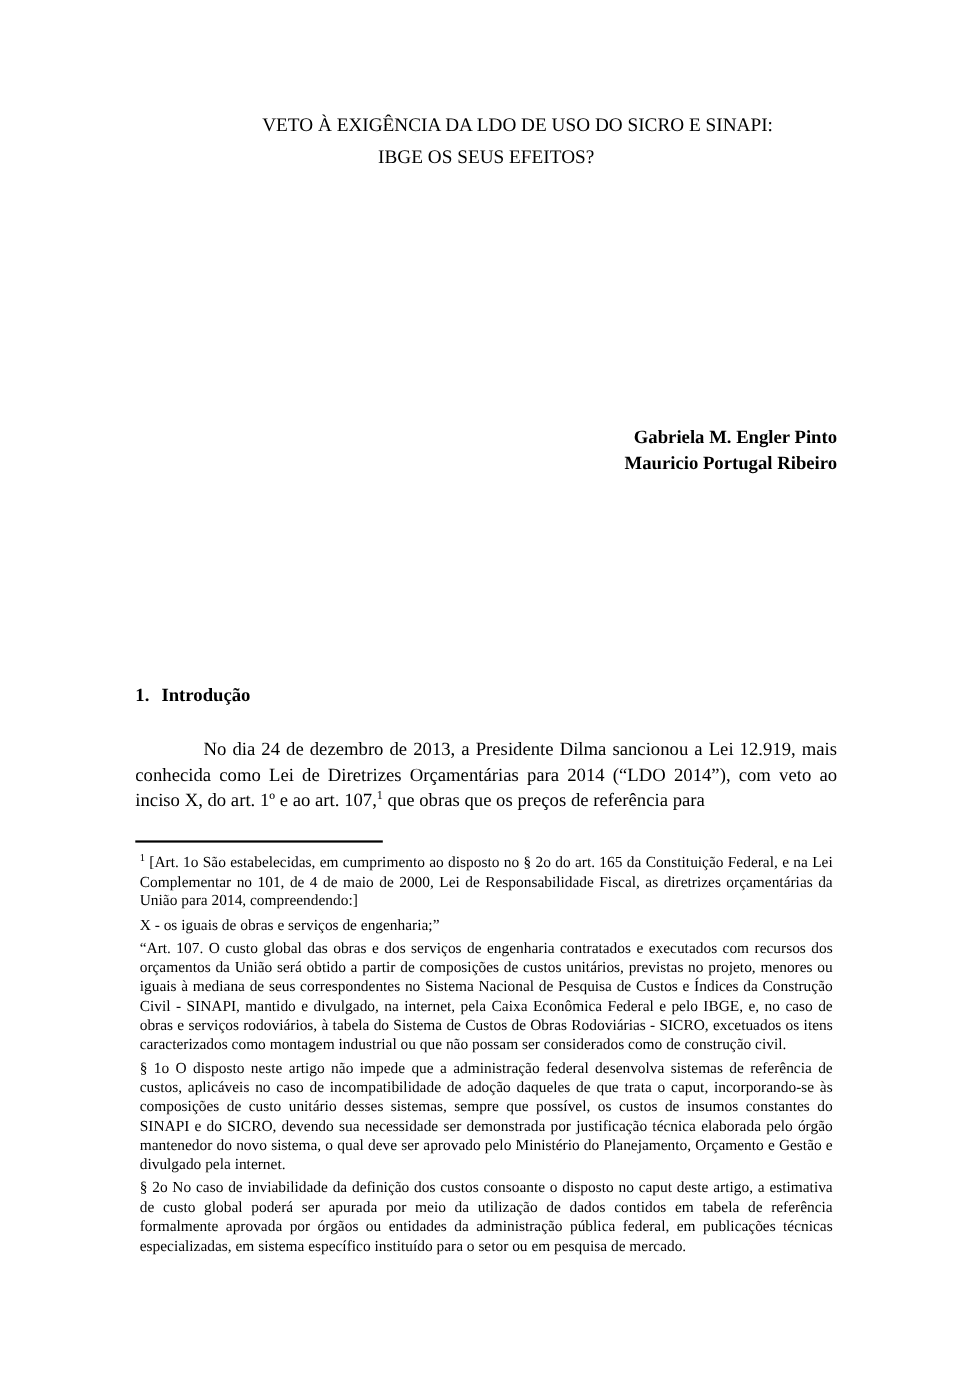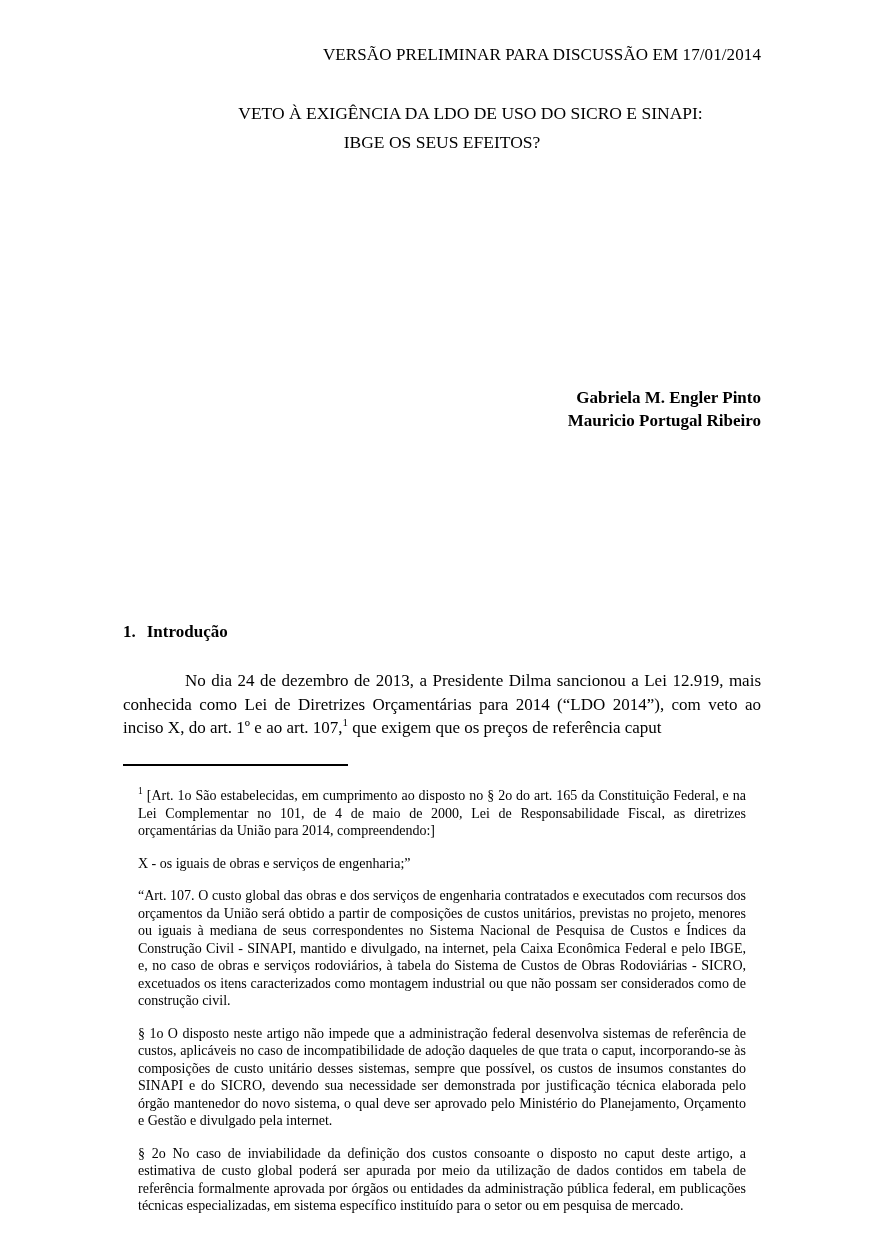--- a/index.html
+++ b/index.html
@@ -58,49 +58,48 @@
     top: 764px; left: 123px;
     width: 225px; height: 0;
     border-top: 2px solid #000000;
   }
   .footnote {
     position: absolute;
     top: 772px; left: 123px; width: 638px;
     font-size: 14px; line-height: 17.5px;
     text-align: justify;
   }
-  .footnote p { margin: 15px; }
+  .footnote p { margin: 4px; }
   .fn-marker {
     font-size: 9.5px;
     vertical-align: super;
     line-height: 0;
   }
 </style>
 </head>
 <body>
 
 <div class="page">
 
-  <div class="hdr">VERSÃO PRELIMINAR PARA DISCUSSÃO EM 17/01/2014</div>
 
   <div class="title">
     <div class="line1">VETO À EXIGÊNCIA DA LDO DE USO DO SICRO E SINAPI:</div>
     <div class="line2">IBGE OS SEUS EFEITOS?</div>
   </div>
 
   <div class="authors">
     <div>Gabriela M. Engler Pinto</div>
     <div>Mauricio Portugal Ribeiro</div>
   </div>
 
   <div class="section-heading">
     <span class="sec-num">1.</span><span class="sec-title">Introdução</span>
   </div>
 
-  <p class="body-par"><span>No dia 24 de dezembro de 2013, a Presidente Dilma sancionou a Lei 12.919, mais conhecida como Lei de Diretrizes Orçamentárias para 2014 (“LDO 2014”), com veto ao inciso X, do art. 1º e ao art. 107,</span><sup class="fn-ref">1</sup><span> que exigem que os preços de referência caput</span></p>
+  <p class="body-par"><span>No dia 24 de dezembro de 2013, a Presidente Dilma sancionou a Lei 12.919, mais conhecida como Lei de Diretrizes Orçamentárias para 2014 (“LDO 2014”), com veto ao inciso X, do art. 1º e ao art. 107,</span><sup class="fn-ref">1</sup><span> que obras que os preços de referência para</span></p>
 
   <div class="fn-sep"></div>
 
   <div class="footnote">
     <p><sup class="fn-marker">1</sup> <span>[Art. 1o São estabelecidas, em cumprimento ao disposto no § 2o do art. 165 da Constituição Federal, e na Lei Complementar no 101, de 4 de maio de 2000, Lei de Responsabilidade Fiscal, as diretrizes orçamentárias da União para 2014, compreendendo:]</span></p>
     <p>X - os iguais de obras e serviços de engenharia;”</p>
     <p>“Art. 107. O custo global das obras e dos serviços de engenharia contratados e executados com recursos dos orçamentos da União será obtido a partir de composições de custos unitários, previstas no projeto, menores ou iguais à mediana de seus correspondentes no Sistema Nacional de Pesquisa de Custos e Índices da Construção Civil - SINAPI, mantido e divulgado, na internet, pela Caixa Econômica Federal e pelo IBGE, e, no caso de obras e serviços rodoviários, à tabela do Sistema de Custos de Obras Rodoviárias - SICRO, excetuados os itens caracterizados como montagem industrial ou que não possam ser considerados como de construção civil.</p>
     <p>§ 1o O disposto neste artigo não impede que a administração federal desenvolva sistemas de referência de custos, aplicáveis no caso de incompatibilidade de adoção daqueles de que trata o caput, incorporando-se às composições de custo unitário desses sistemas, sempre que possível, os custos de insumos constantes do SINAPI e do SICRO, devendo sua necessidade ser demonstrada por justificação técnica elaborada pelo órgão mantenedor do novo sistema, o qual deve ser aprovado pelo Ministério do Planejamento, Orçamento e Gestão e divulgado pela internet.</p>
     <p>§ 2o No caso de inviabilidade da definição dos custos consoante o disposto no caput deste artigo, a estimativa de custo global poderá ser apurada por meio da utilização de dados contidos em tabela de referência formalmente aprovada por órgãos ou entidades da administração pública federal, em publicações técnicas especializadas, em sistema específico instituído para o setor ou em pesquisa de mercado.</p>
   </div>

